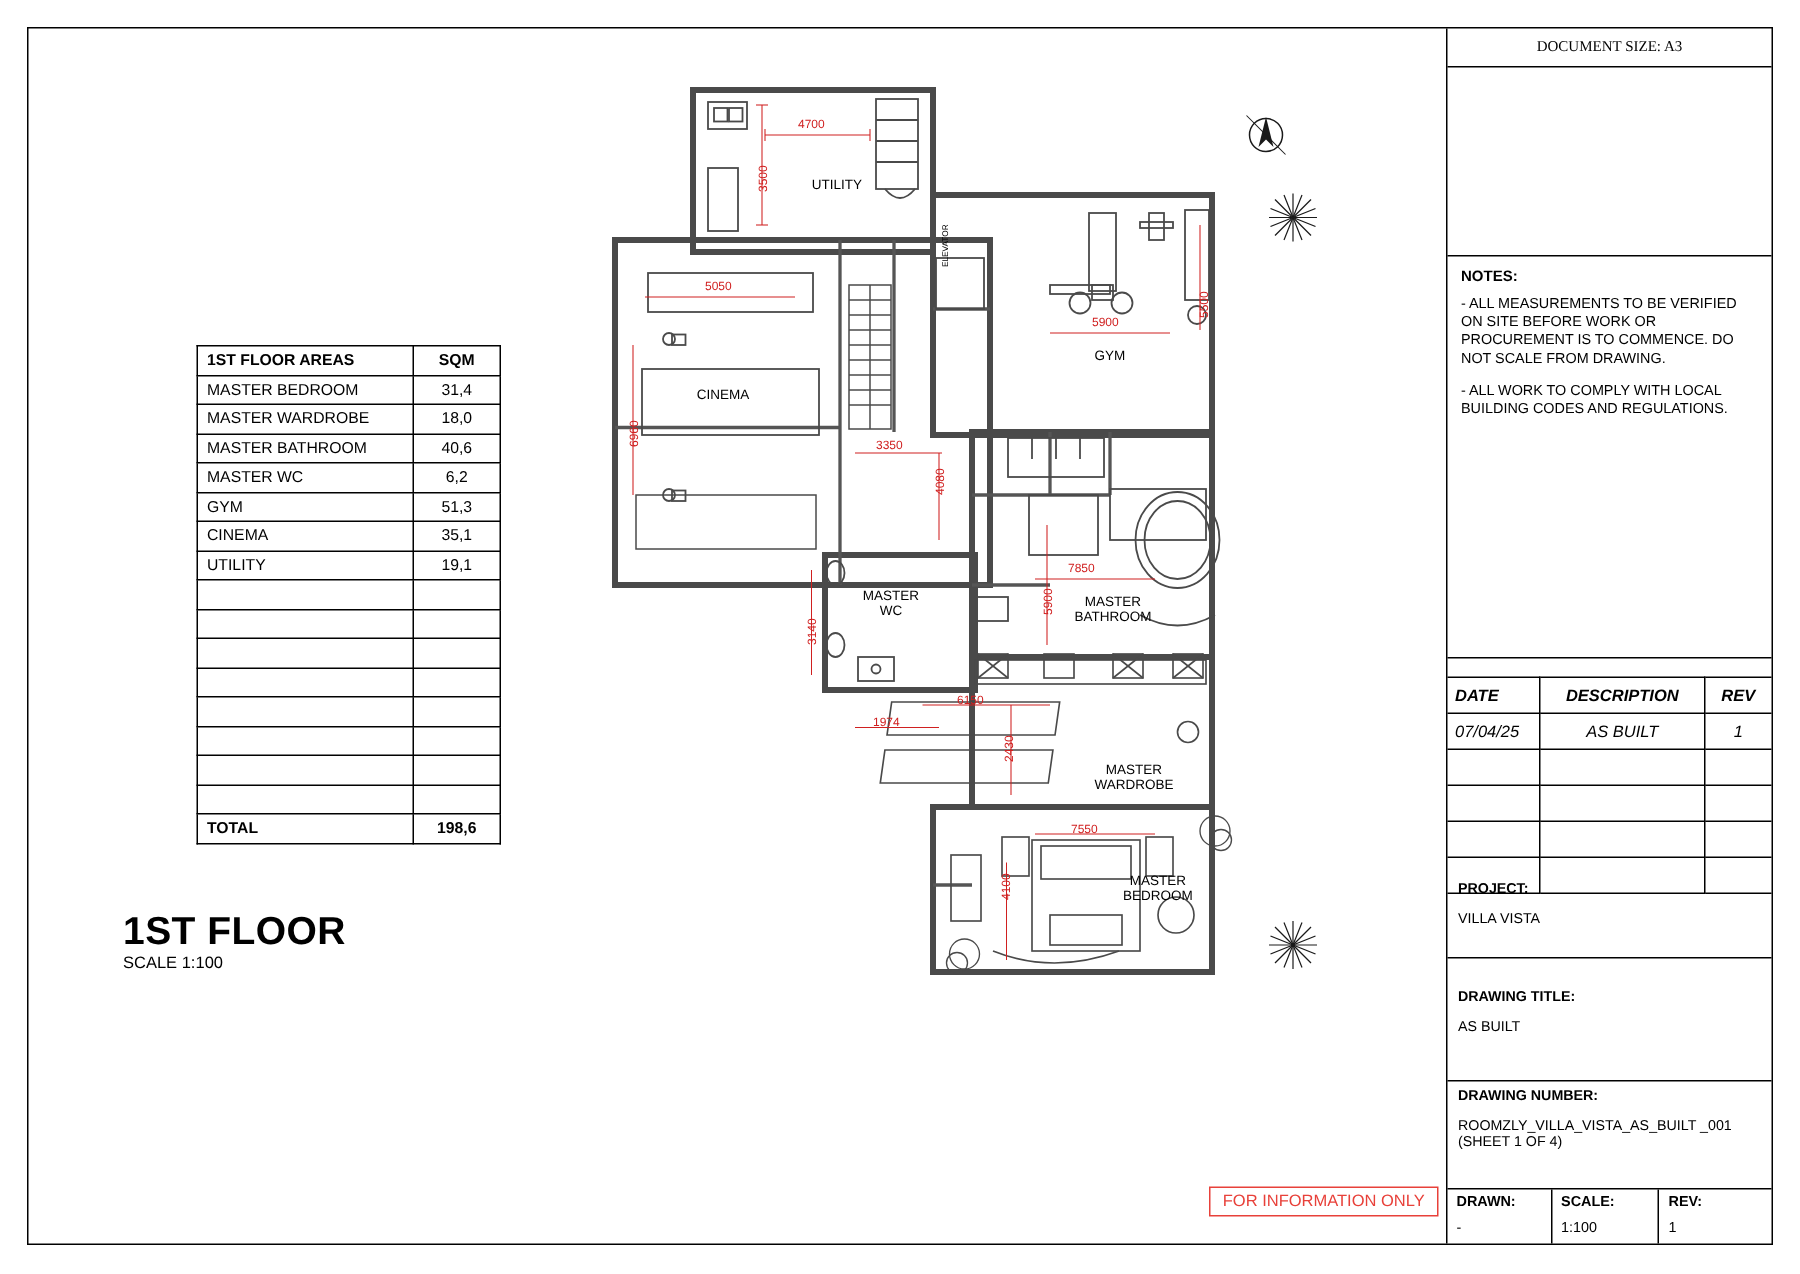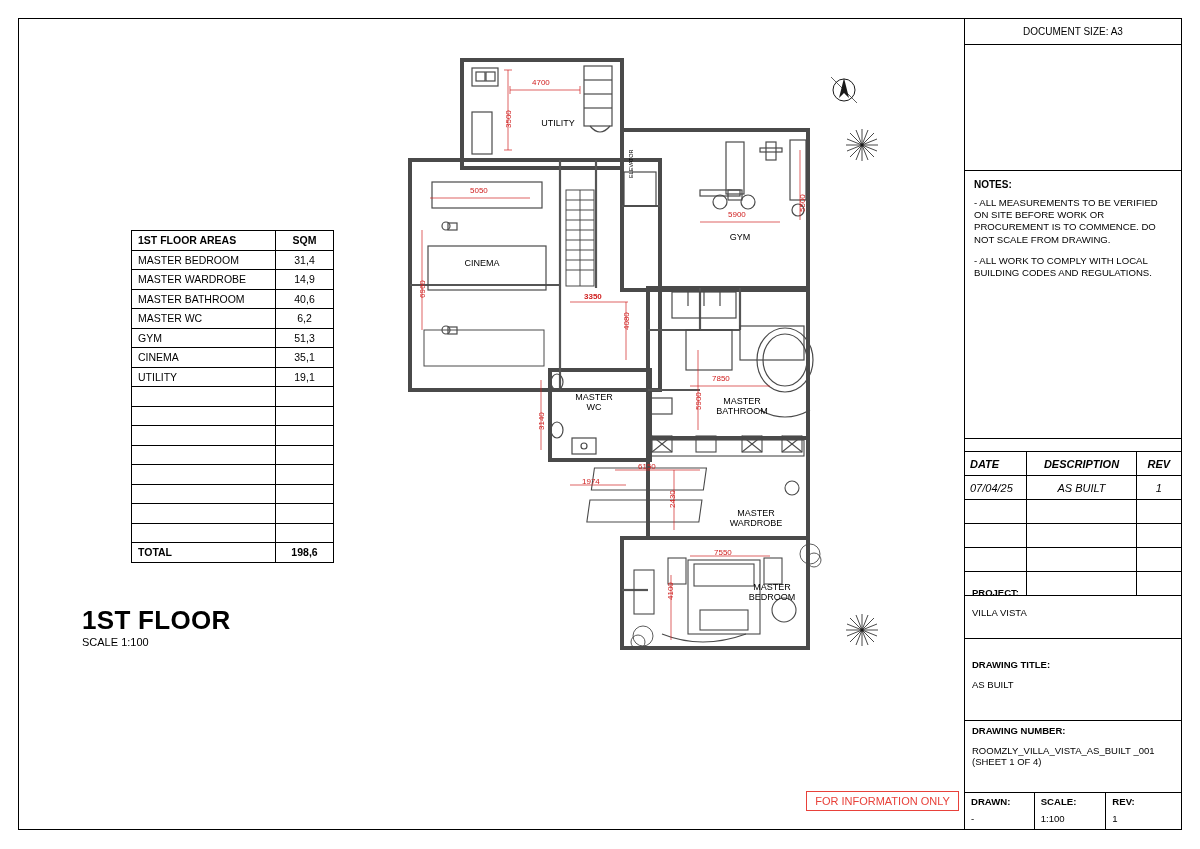--- a/index.html
+++ b/index.html
@@ -49,20 +49,21 @@
     left: 0;
     width: 100%;
     box-sizing: border-box;
     border-bottom: 1.5px solid #000;
     padding: 4px 7px;
   }
   .tb-docsize {
     top: 0px; height: 26px;
     display: flex; align-items: center; justify-content: center;
     font-size: 10px;
+    font-family: Liberation Serif, serif;
   }
   .tb-blank {
     top: 26px; height: 126px;
   }
   .tb-notes {
     top: 152px; height: 268px;
     padding: 8px 9px;
     line-height: 1.28;
     font-size: 9.6px;
   }
@@ -410,21 +411,21 @@
     <div class="room-label" style="left:330px; top:552px; width:84px;">MASTER<br>BEDROOM</div>
     <div class="tiny-label" style="left:228px; top:148px; transform:rotate(-90deg); transform-origin:left top;">ELEVATOR</div>
 
     
     <div class="dim-label" style="left:132px; top:48px;">4700</div>
     <div class="dim-label vert" style="left:104px; top:98px;">3500</div>
     <div class="dim-label" style="left:70px; top:156px;">5050</div>
     <div class="dim-label vert" style="left:18px; top:268px;">6960</div>
     <div class="dim-label" style="left:328px; top:180px;">5900</div>
     <div class="dim-label vert" style="left:398px; top:182px;">5500</div>
-    <div class="dim-label" style="left:184px; top:262px;font-weight:bold;">3350</div>
+    <div class="dim-label" style="left:184px; top:262px;">3350</div>
     <div class="dim-label vert" style="left:222px; top:300px;">4080</div>
     <div class="dim-label vert" style="left:294px; top:380px;">5900</div>
     <div class="dim-label" style="left:312px; top:344px;">7850</div>
     <div class="dim-label vert" style="left:137px; top:400px;">3140</div>
     <div class="dim-label" style="left:182px; top:447px;">1974</div>
     <div class="dim-label" style="left:238px; top:432px;">6150</div>
     <div class="dim-label vert" style="left:268px; top:478px;">2430</div>
     <div class="dim-label" style="left:314px; top:518px;">7550</div>
     <div class="dim-label vert" style="left:266px; top:570px;">4100</div>
   </div>
@@ -436,21 +437,21 @@
         <th class="num">SQM</th>
       </tr>
     </thead>
     <tbody>
       <tr>
         <td>MASTER BEDROOM</td>
         <td class="num">31,4</td>
       </tr>
       <tr>
         <td>MASTER WARDROBE</td>
-        <td class="num">14,9</td>
+        <td class="num">18,0</td>
       </tr>
       <tr>
         <td>MASTER BATHROOM</td>
         <td class="num">40,6</td>
       </tr>
       <tr>
         <td>MASTER WC</td>
         <td class="num">6,2</td>
       </tr>
       <tr>

